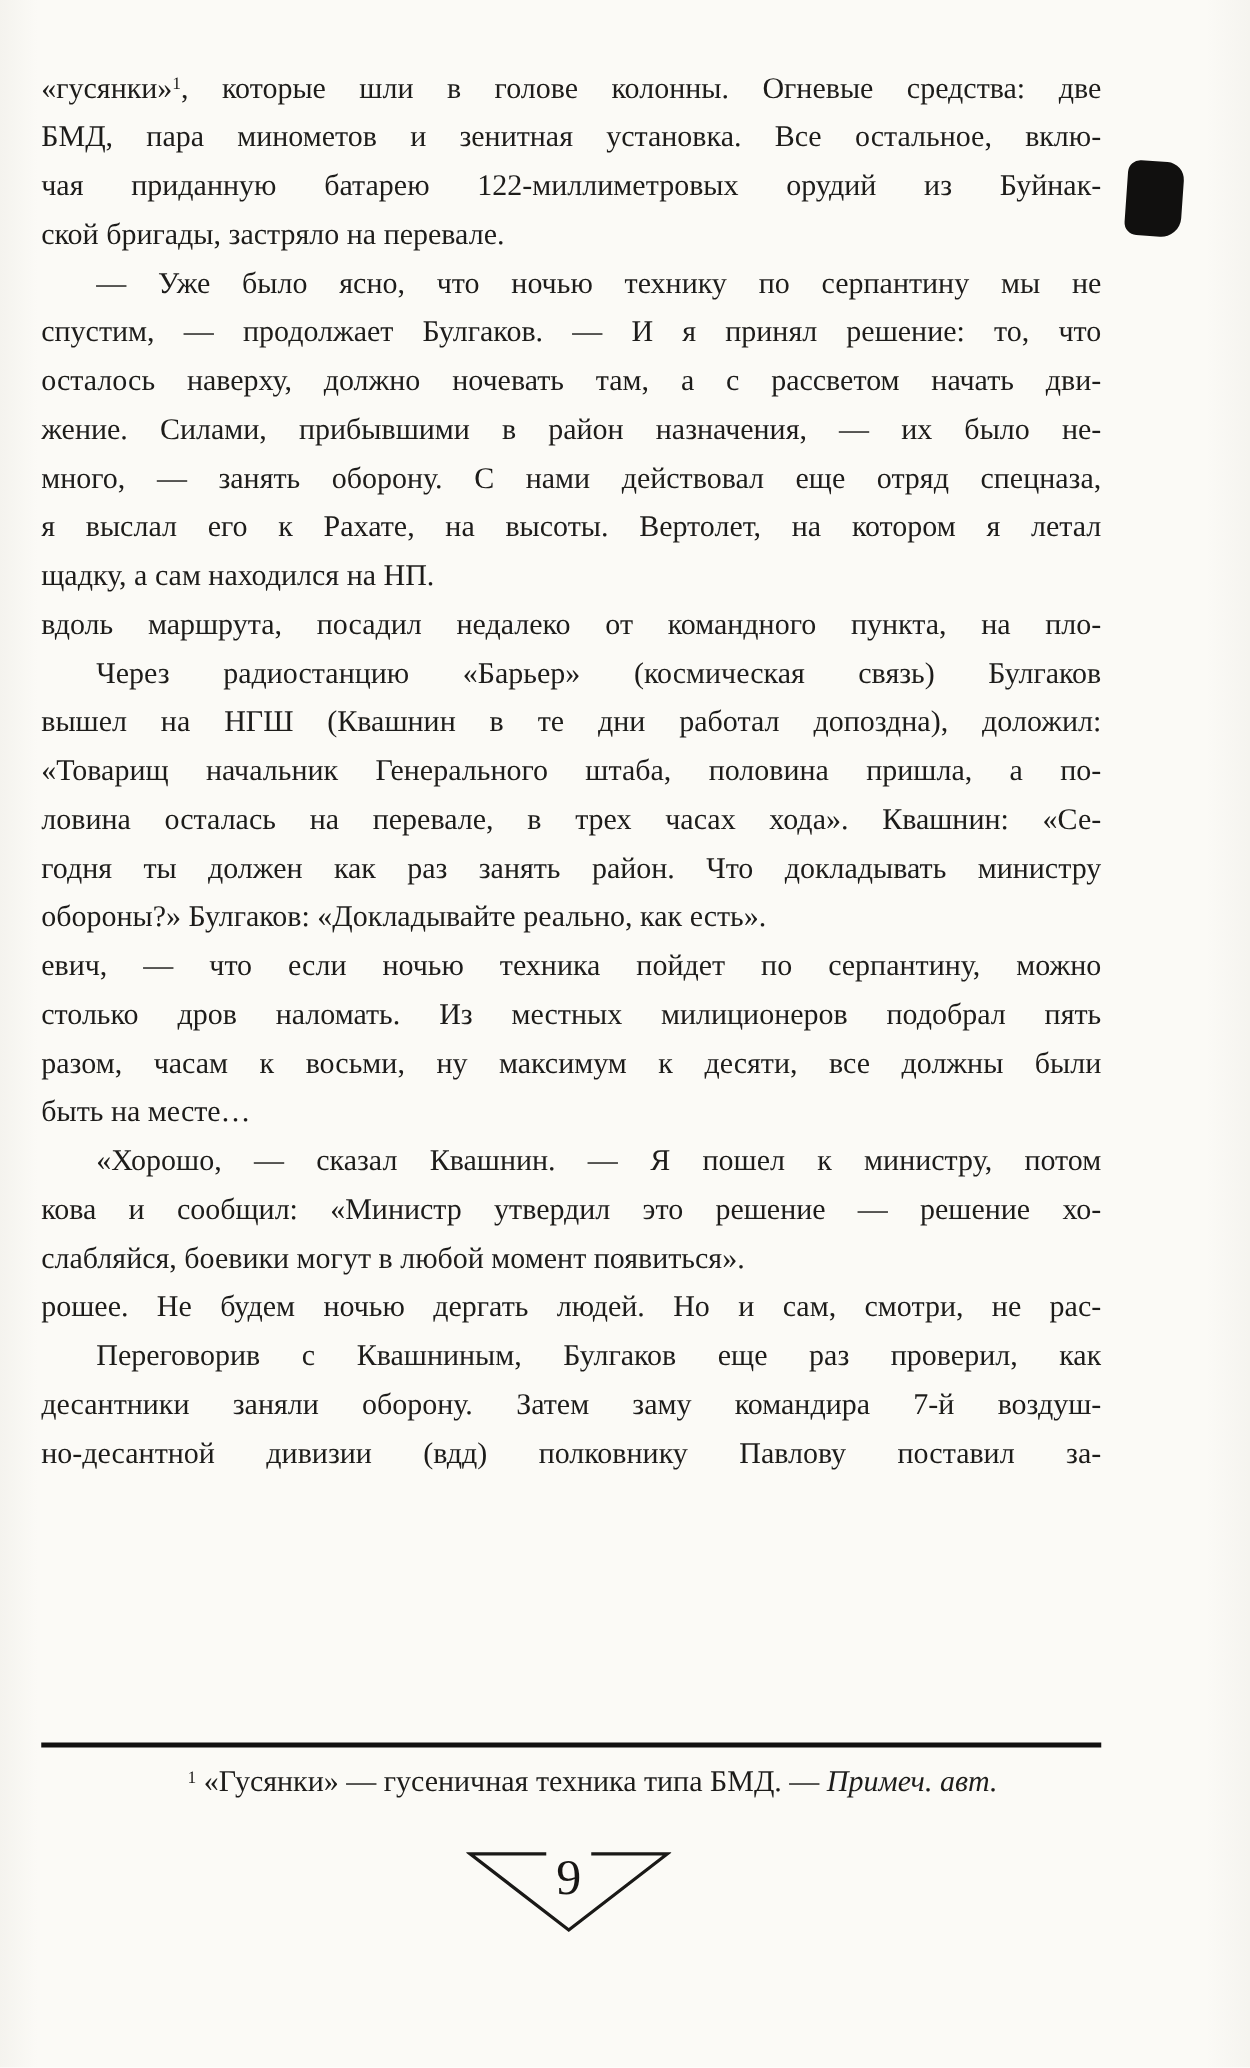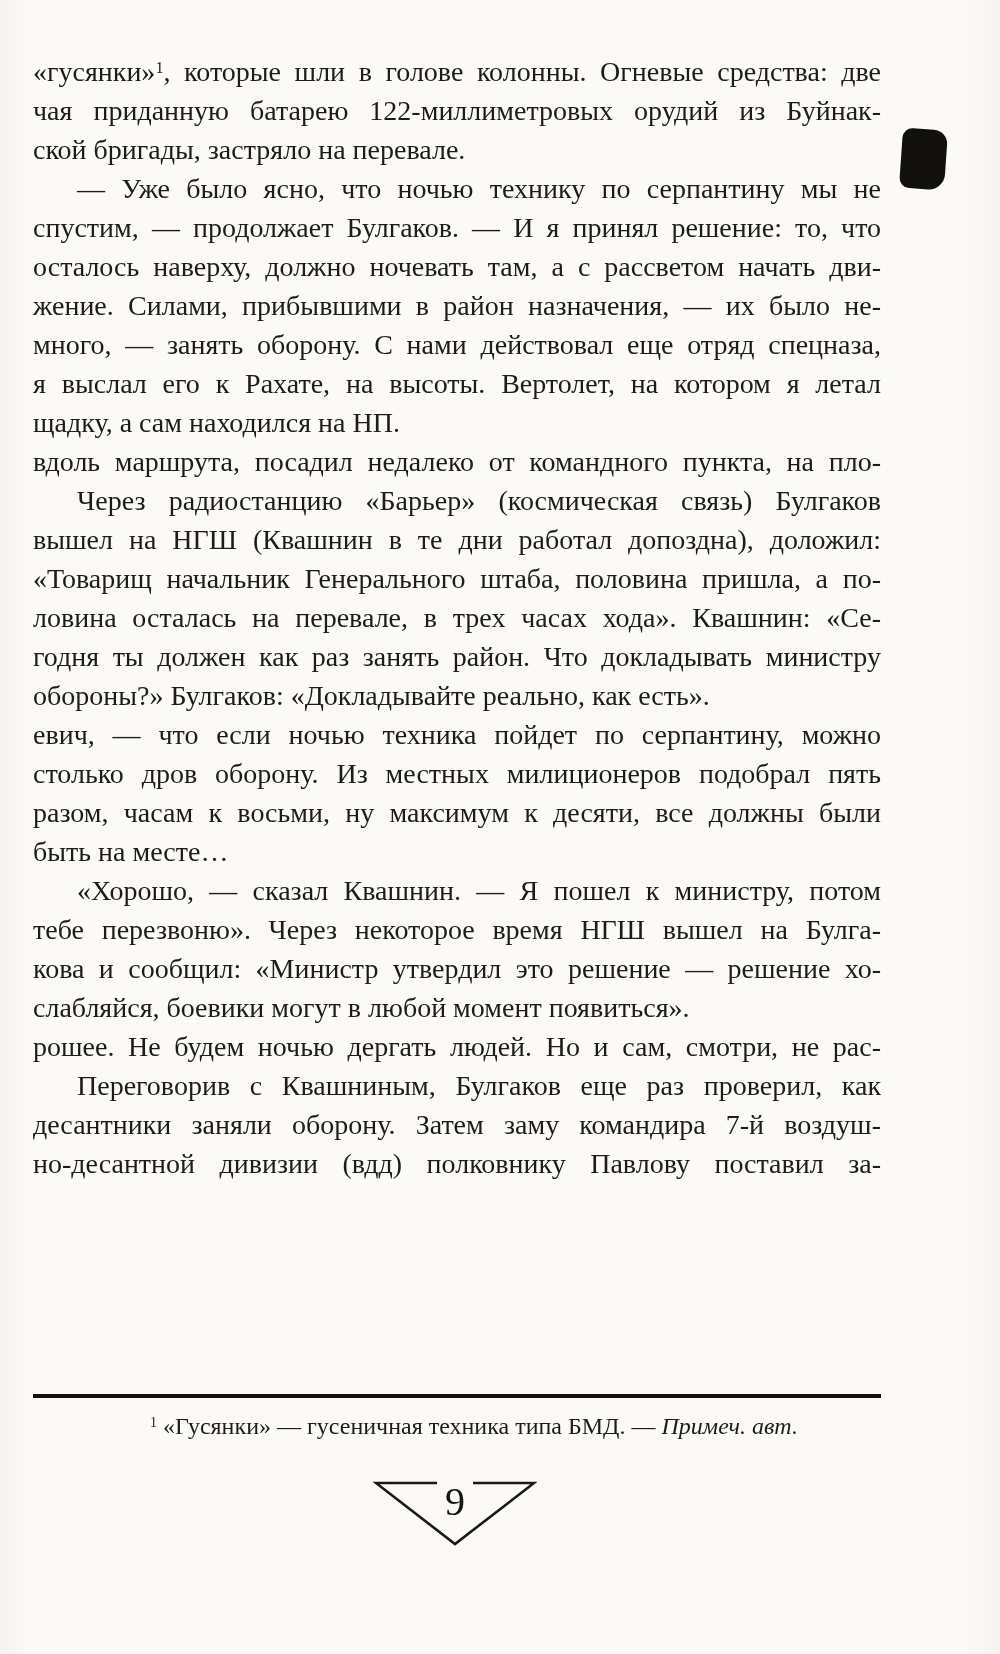--- a/index.html
+++ b/index.html
@@ -7,21 +7,21 @@
   body {
     position:relative;
     overflow:hidden;
     font-family:"Liberation Serif", "DejaVu Serif", serif;
     color:#1d1c1a;
     background:linear-gradient(90deg, #f4f3ee 0px, #fbfaf6 30px, #fbfaf6 965px, #f5f4ef 1000px);
   }
   .text-block { position:absolute; left:33px; top:52px; width:848px; }
   .para { margin:0; }
   .line {
-    font-size:28px;
+    font-size:24px;
     line-height:39px;
     height:39px;
     overflow:hidden;
     text-align:justify;
     text-align-last:justify;
   }
   .line.last { text-align-last:left; }
   .line.indent { text-indent:44px; }
   sup.fnref {
     font-size:0.58em;
@@ -65,20 +65,21 @@
 <body>
 
 <div class="page">
 
   <div class="artifact"></div>
 
   <div class="text-block">
 
     <div class="para">
       <div class="line"><span>«гусянки»</span><sup class="fnref">1</sup><span>, которые шли в голове колонны. Огневые средства: две</span></div>
+      <div class="line">БМД, пара минометов и зенитная установка. Все остальное, вклю-</div>
       <div class="line">чая приданную батарею 122-миллиметровых орудий из Буйнак-</div>
       <div class="line last">ской бригады, застряло на перевале.</div>
     </div>
 
     <div class="para">
       <div class="line indent">— Уже было ясно, что ночью технику по серпантину мы не</div>
       <div class="line">спустим, — продолжает Булгаков. — И я принял решение: то, что</div>
       <div class="line">осталось наверху, должно ночевать там, а с рассветом начать дви-</div>
       <div class="line">жение. Силами, прибывшими в район назначения, — их было не-</div>
       <div class="line">много, — занять оборону. С нами действовал еще отряд спецназа,</div>
@@ -91,28 +92,27 @@
       <div class="line indent">Через радиостанцию «Барьер» (космическая связь) Булгаков</div>
       <div class="line">вышел на НГШ (Квашнин в те дни работал допоздна), доложил:</div>
       <div class="line">«Товарищ начальник Генерального штаба, половина пришла, а по-</div>
       <div class="line">ловина осталась на перевале, в трех часах хода». Квашнин: «Се-</div>
       <div class="line">годня ты должен как раз занять район. Что докладывать министру</div>
       <div class="line last">обороны?» Булгаков: «Докладывайте реально, как есть».</div>
     </div>
 
     <div class="para">
       <div class="line">евич, — что если ночью техника пойдет по серпантину, можно</div>
-      <div class="line">столько дров оборону. Из местных милиционеров подобрал пять</div>
+      <div class="line">столько дров наломать. Из местных милиционеров подобрал пять</div>
       <div class="line">разом, часам к восьми, ну максимум к десяти, все должны были</div>
       <div class="line last">быть на месте…</div>
     </div>
 
     <div class="para">
       <div class="line indent">«Хорошо, — сказал Квашнин. — Я пошел к министру, потом</div>
-      <div class="line">тебе перезвоню». Через некоторое время НГШ вышел на Булга-</div>
       <div class="line">кова и сообщил: «Министр утвердил это решение — решение хо-</div>
       <div class="line last">слабляйся, боевики могут в любой момент появиться».</div>
       <div class="line">рошее. Не будем ночью дергать людей. Но и сам, смотри, не рас-</div>
     </div>
 
     <div class="para">
       <div class="line indent">Переговорив с Квашниным, Булгаков еще раз проверил, как</div>
       <div class="line">десантники заняли оборону. Затем заму командира 7-й воздуш-</div>
       <div class="line">но-десантной дивизии (вдд) полковнику Павлову поставил за-</div>
     </div>

